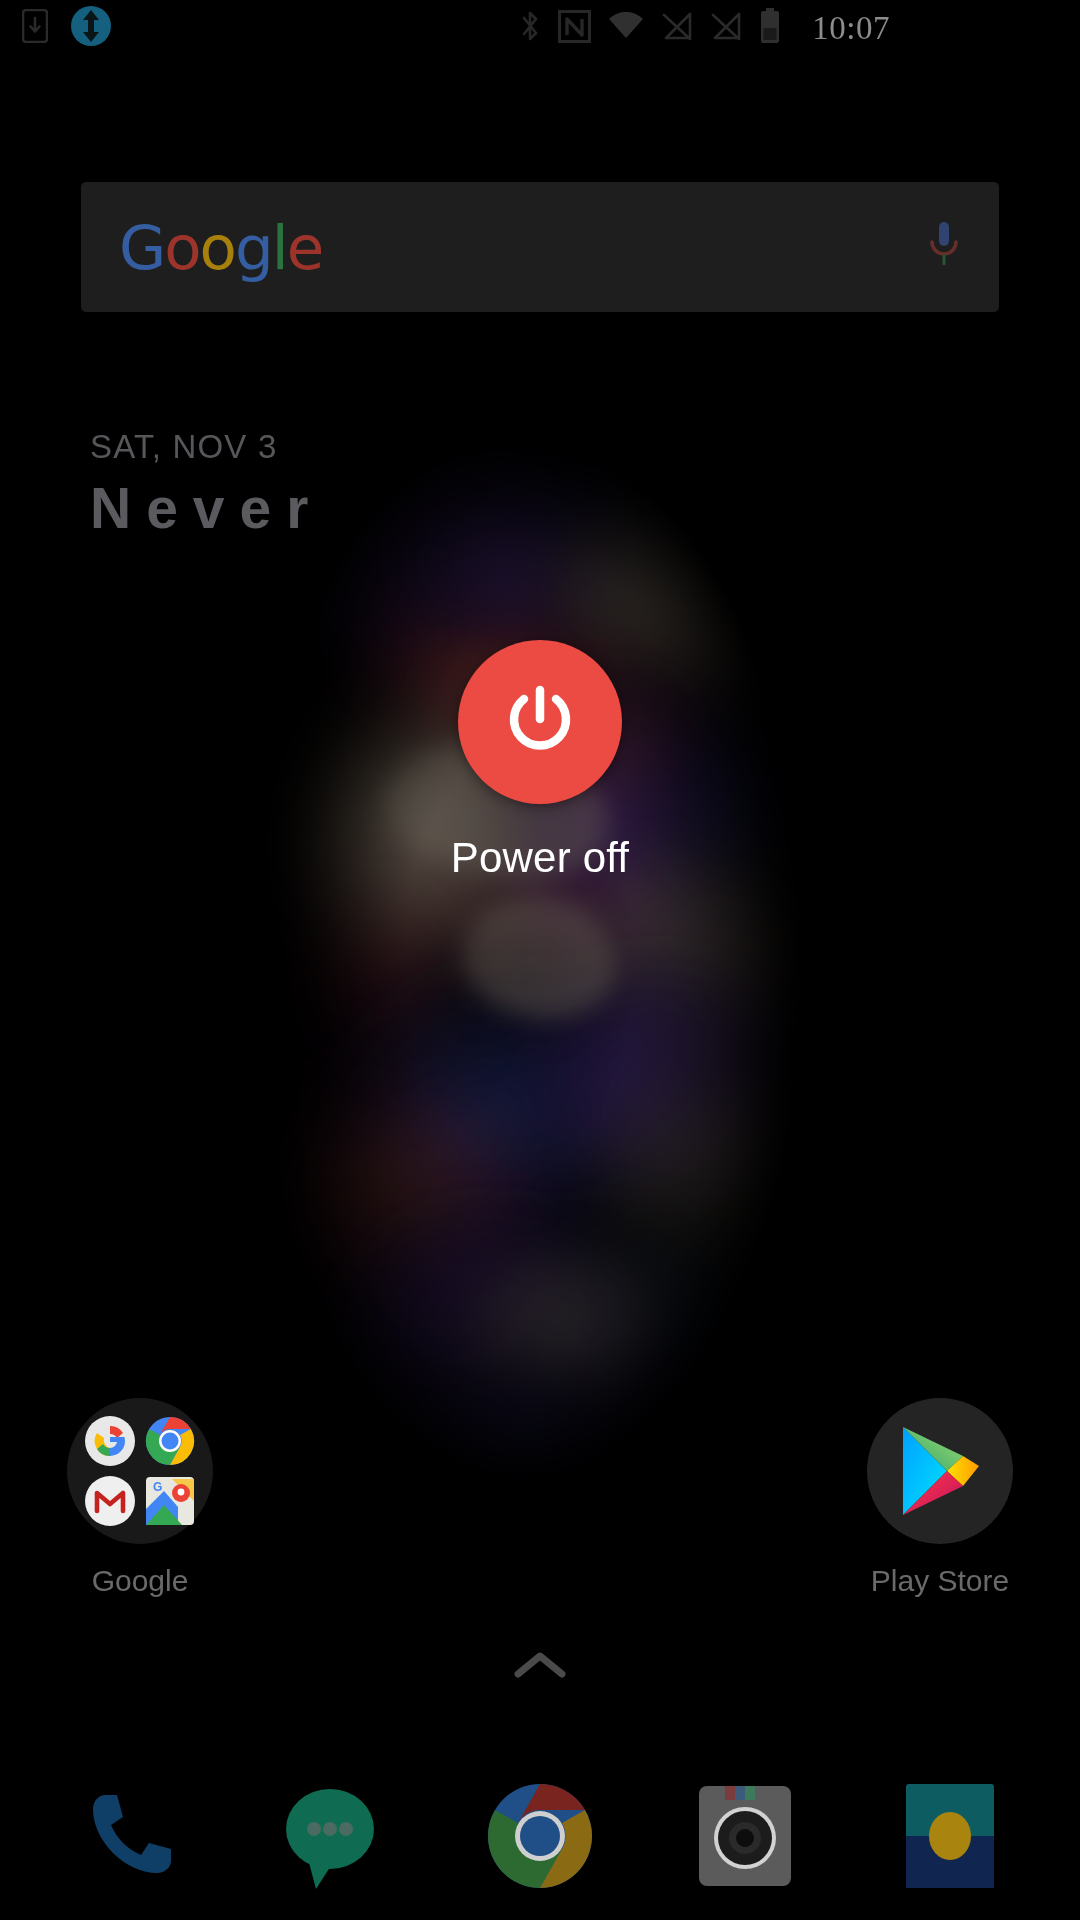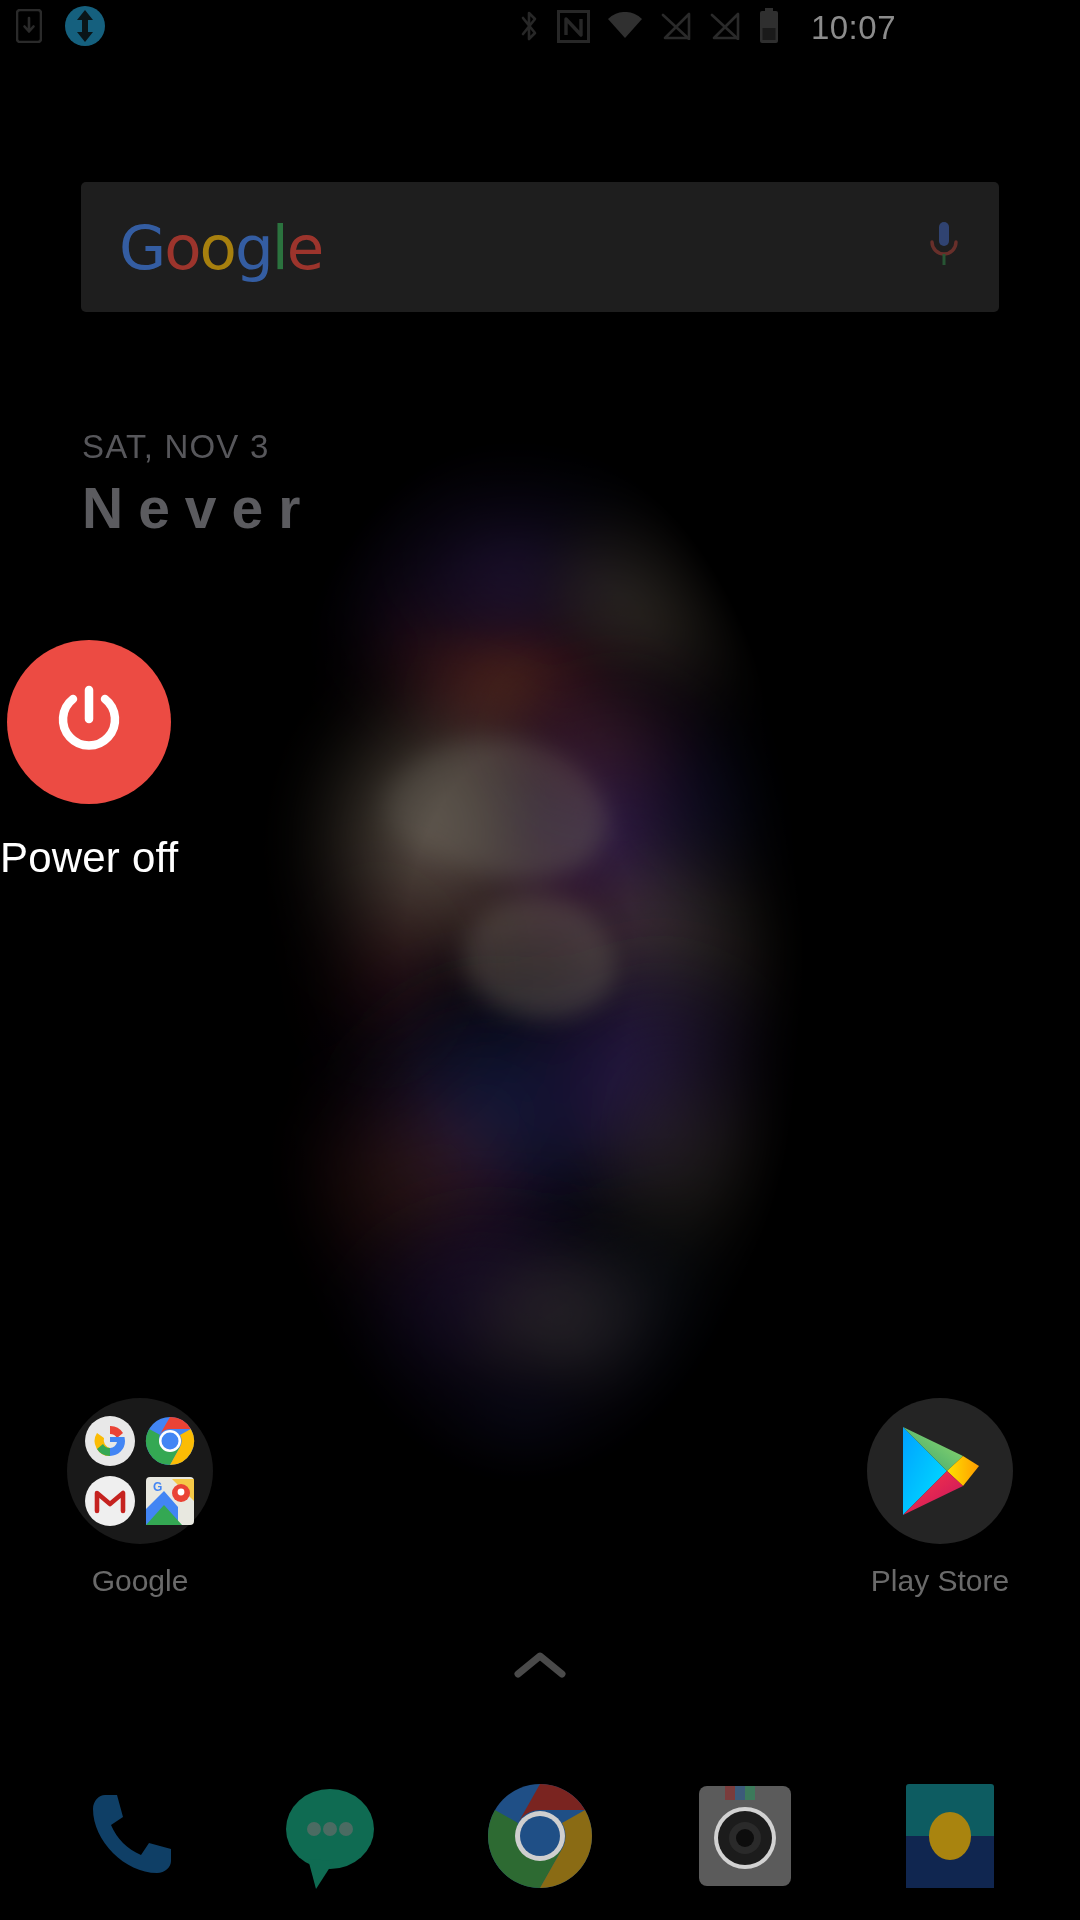--- a/index.html
+++ b/index.html
@@ -35,23 +35,24 @@
     background: rgba(0,0,0,0.56);
     z-index: 5;
   }
 
   
   #statusbar {
     position: absolute; left: 0; top: 0;
     width: 912px; height: 56px;
     z-index: 8;
     display: flex; align-items: center;
-    padding: 0 16px;
+    padding: 0 22px;
     box-sizing: border-box;
     color: #9a9a9a;
+    font-family: Liberation Serif, serif;
   }
   #sb-left { display: flex; align-items: center; gap: 22px; }
   #sb-right { display: flex; align-items: center; gap: 17px; margin-left: auto; }
   .sb-ico { display: block; }
   #sb-clock {
     font-size: 33px;
     color: #8c8c8c;
     letter-spacing: 0.5px;
     margin-left: 14px;
     font-weight: 400;
@@ -79,21 +80,21 @@
   }
   #google-logo .b { color:#4285F4; }
   #google-logo .r { color:#EA4335; }
   #google-logo .y { color:#FBBC05; }
   #google-logo .g { color:#34A853; }
   #mic-icon { margin-left: auto; opacity: 0.60; }
 
   
   #datewidget {
     position: absolute;
-    left: 82px; top: 428px;
+    left: 90px; top: 428px;
     z-index: 8;
     color: #56565a;
   }
   #date-line {
     font-size: 33px;
     letter-spacing: 1.2px;
     color: #57575b;
     font-weight: 400;
   }
   #slogan1, #slogan2 {
@@ -106,21 +107,21 @@
   }
   #slogan2 { margin-top: -4px; }
 
   
   #powermenu {
     position: absolute;
     left: 0; top: 640px;
     width: 1080px;
     z-index: 12;
     display: flex;
-    flex-direction: row;
+    flex-direction: column;
     align-items: center;
   }
   .pm-item { display: flex; flex-direction: column; align-items: center; }
   .pm-circle {
     width: 164px; height: 164px;
     border-radius: 50%;
     display: flex; align-items: center; justify-content: center;
     box-shadow: 0 2px 14px rgba(0,0,0,0.45);
   }
   .pm-label {

